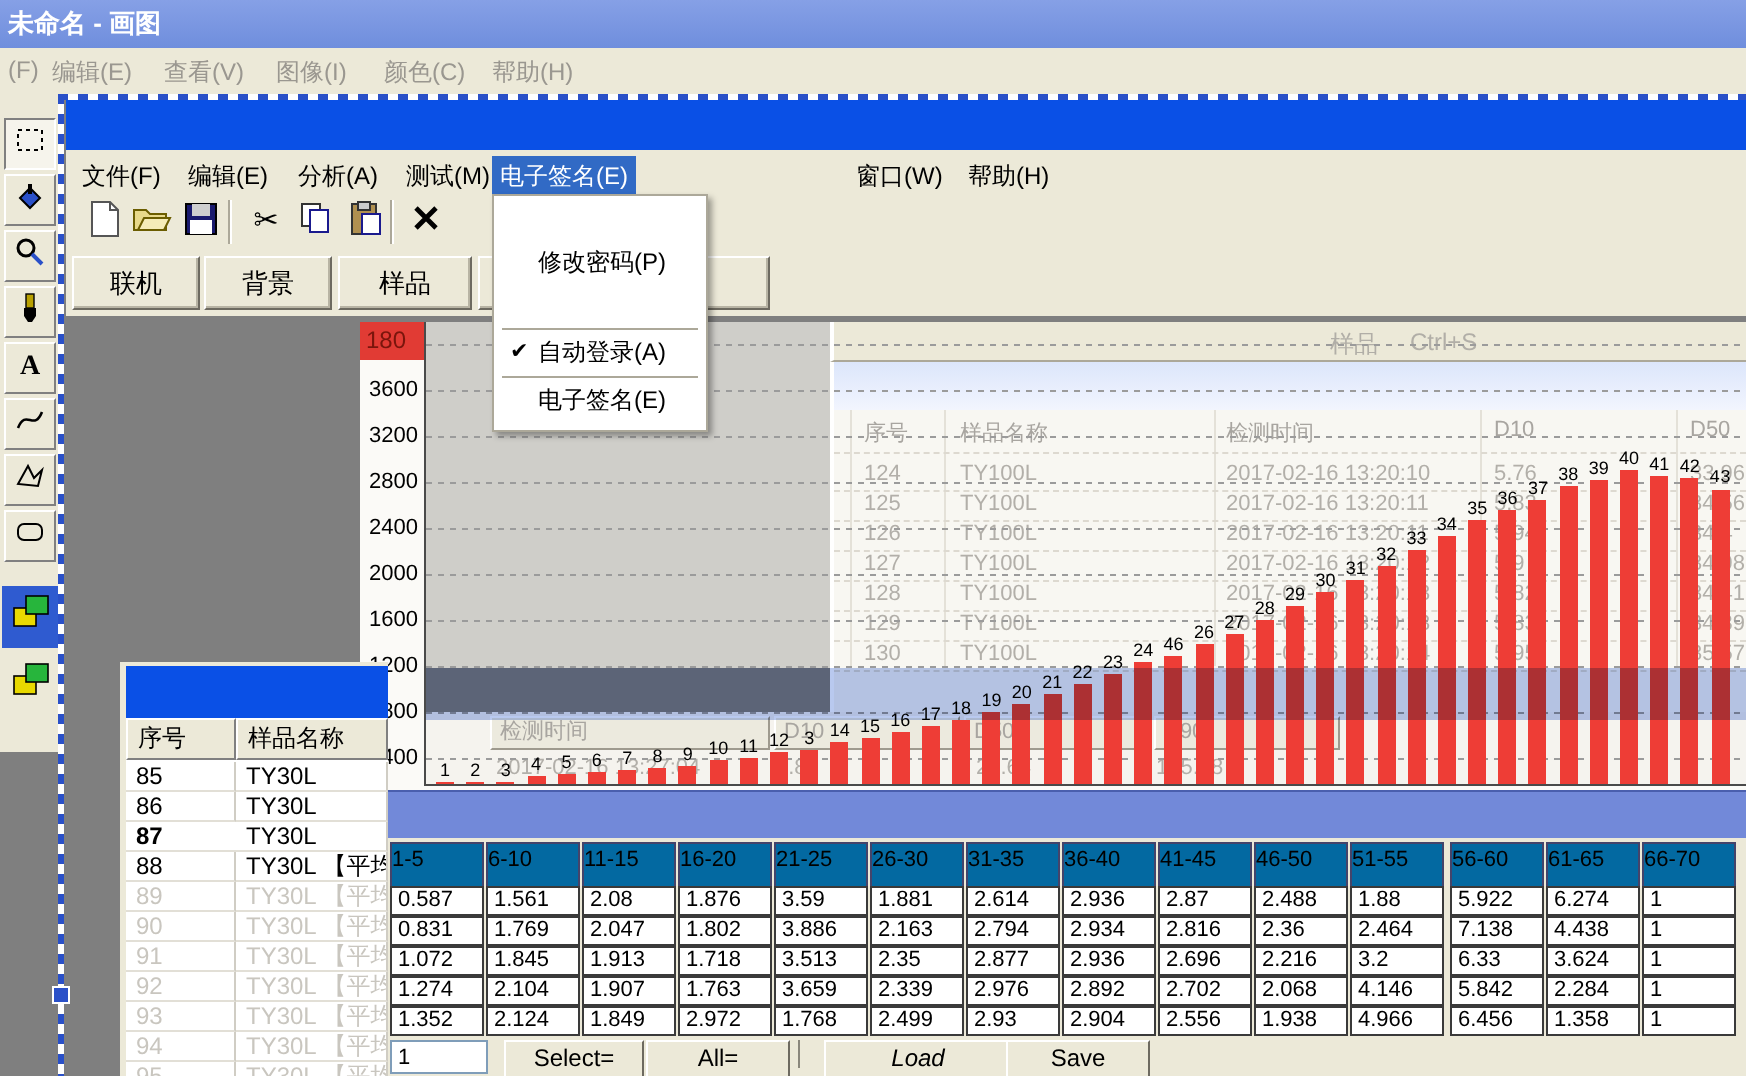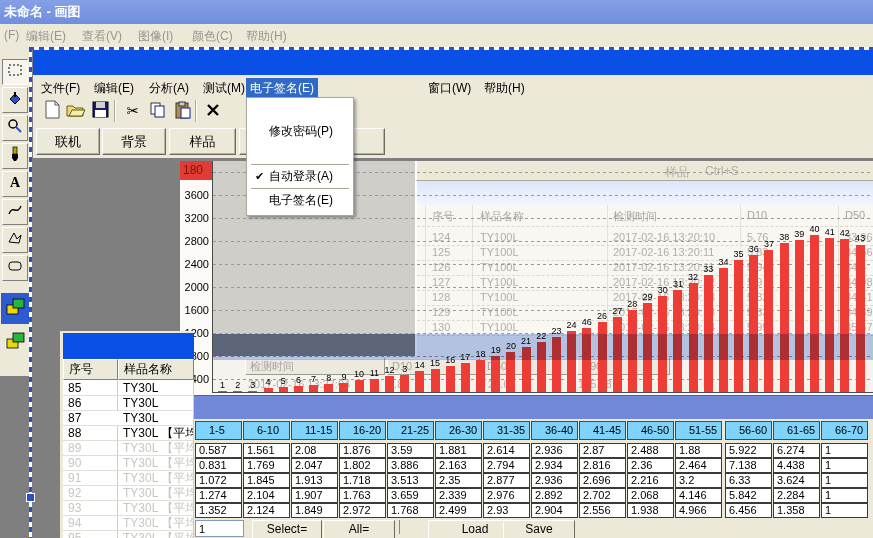--- a/index.html
+++ b/index.html
@@ -77,22 +77,22 @@
   .sw-body{position:absolute;left:0;top:26px;width:131px;height:179px;background:#fff;}
   .sw-hcell{position:absolute;top:0;height:21px;background:#ece9d8;border:1px solid;
             border-color:#fff #808080 #808080 #fff;box-sizing:border-box;
             font-size:12px;color:#000;line-height:19px;padding-left:5px;}
   .sw-cell{position:absolute;height:15px;border-right:1px solid #d0cdc4;border-bottom:1px solid #e2dfd6;
            box-sizing:border-box;font-size:12px;line-height:14px;padding-left:5px;background:#fff;white-space:nowrap;overflow:hidden;}
   .sw-cell.inactive{color:#c9c6bf;}
   
   .panel{left:194px;top:395px;width:679px;height:143px;background:#ece9d8;}
   .panel-band{position:absolute;left:0;top:0;width:679px;height:23px;background:#7289d9;border-top:1px solid #4a5fae;}
-  .p-hcell{position:absolute;top:26px;height:19px;width:47px;background:#7dd3fc;border:1px solid #44446a;
-           box-sizing:border-box;font-size:11px;color:#000;line-height:17px;padding-left:13px;}
+  .p-hcell{position:absolute;top:26px;height:36px;width:47px;background:#0369a1;border:1px solid #44446a;
+           box-sizing:border-box;font-size:11px;color:#000;line-height:17px;padding-left:0;}
   .p-cell{position:absolute;height:15px;width:47px;background:#fff;border:1px solid #3a3a3a;
           box-sizing:border-box;font-size:11px;color:#000;line-height:13px;padding-left:3px;white-space:nowrap;}
   .p-input{position:absolute;left:1px;top:125px;width:49px;height:17px;background:#fff;
            border:1px solid #7f9db9;box-sizing:border-box;font-size:11px;line-height:15px;padding-left:3px;}
   .p-btn{position:absolute;top:125px;height:19px;background:#ece9d8;border:1px solid;
          border-color:#fff #6d6a60 #6d6a60 #fff;box-sizing:border-box;
          font-size:12px;color:#000;text-align:center;line-height:17px;}
   .p-sep{position:absolute;top:125px;width:1px;height:14px;background:#8a877c;}
   
   .dropdown{left:246px;top:97px;width:108px;height:119px;background:#fff;
@@ -434,21 +434,21 @@
 
   <div class="abs sample-win">
     <div class="sw-title"></div>
     <div class="sw-body" id="samplelist">
         <div class="sw-hcell" style="left: 0px; width: 55px;">序号</div>
         <div class="sw-hcell" style="left: 55px; width: 76px;">样品名称</div>
         <div class="sw-cell" style="left: 0px; top: 22px; width: 55px;">85</div>
         <div class="sw-cell" style="left: 55px; top: 22px; width: 76px;">TY30L</div>
         <div class="sw-cell" style="left: 0px; top: 37px; width: 55px;">86</div>
         <div class="sw-cell" style="left: 55px; top: 37px; width: 76px;">TY30L</div>
-        <div class="sw-cell" style="left: 0px; top: 52px; width: 62px;">87</div>
+        <div class="sw-cell" style="left: 0px; top: 52px; width: 62px; font-weight: bold;">87</div>
         <div class="sw-cell" style="left: 55px; top: 52px; width: 76px;">TY30L</div>
         <div class="sw-cell" style="left: 0px; top: 67px; width: 55px;">88</div>
         <div class="sw-cell" style="left: 55px; top: 67px; width: 76px;">TY30L 【平均】</div>
         <div class="sw-cell inactive" style="left: 0px; top: 82px; width: 55px;">89</div>
         <div class="sw-cell inactive" style="left: 55px; top: 82px; width: 76px;">TY30L 【平均】</div>
         <div class="sw-cell inactive" style="left: 0px; top: 97px; width: 55px;">90</div>
         <div class="sw-cell inactive" style="left: 55px; top: 97px; width: 76px;">TY30L 【平均】</div>
         <div class="sw-cell inactive" style="left: 0px; top: 112px; width: 55px;">91</div>
         <div class="sw-cell inactive" style="left: 55px; top: 112px; width: 76px;">TY30L 【平均】</div>
         <div class="sw-cell inactive" style="left: 0px; top: 127px; width: 55px;">92</div>
@@ -544,21 +544,21 @@
       <div class="p-cell" style="left: 289px; top: 108px;">2.93</div>
       <div class="p-cell" style="left: 337px; top: 108px;">2.904</div>
       <div class="p-cell" style="left: 385px; top: 108px;">2.556</div>
       <div class="p-cell" style="left: 433px; top: 108px;">1.938</div>
       <div class="p-cell" style="left: 481px; top: 108px;">4.966</div>
       <div class="p-cell" style="left: 531px; top: 108px;">6.456</div>
       <div class="p-cell" style="left: 579px; top: 108px;">1.358</div>
       <div class="p-cell" style="left: 627px; top: 108px;">1</div>
       <div class="p-btn" style="left: 58px; width: 70px;">Select=</div>
       <div class="p-btn" style="left: 129px; width: 72px;">All=</div>
-      <div class="p-btn" style="left: 234px; width: 94px;">Load</div>
+      <div class="p-btn" style="left: 218px; width: 94px; font-style: italic;">Load</div>
       <div class="p-btn" style="left: 309px; width: 72px;">Save</div>
       <div class="p-sep" style="left: 205px;"></div>
     </div>
 
   <div class="abs dropdown" id="dropdown">
       <div class="dd-item" style="top: 23px;">修改密码(P)</div>
       <div class="dd-sep" style="top: 66px;"></div>
       <div class="dd-item" style="top: 68px;">自动登录(A)<span class="dd-check">✔</span></div>
       <div class="dd-sep" style="top: 90px;"></div>
       <div class="dd-item" style="top: 92px;">电子签名(E)</div>

